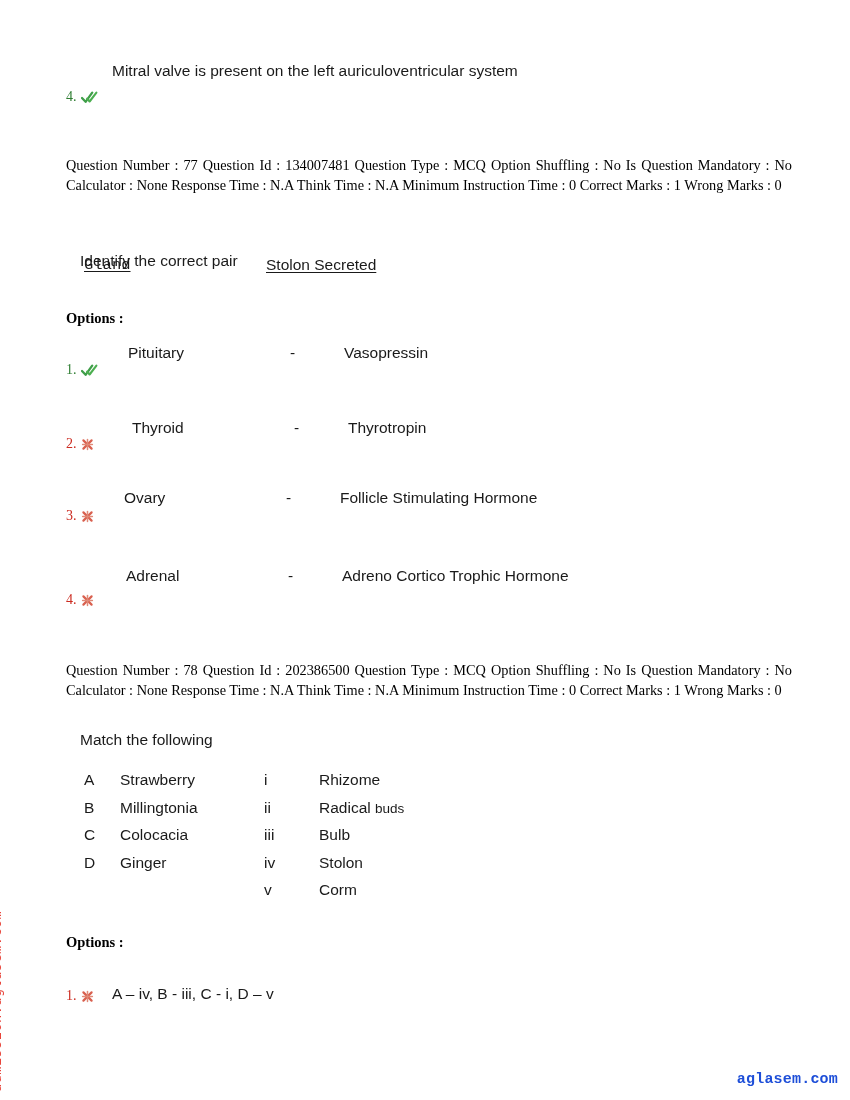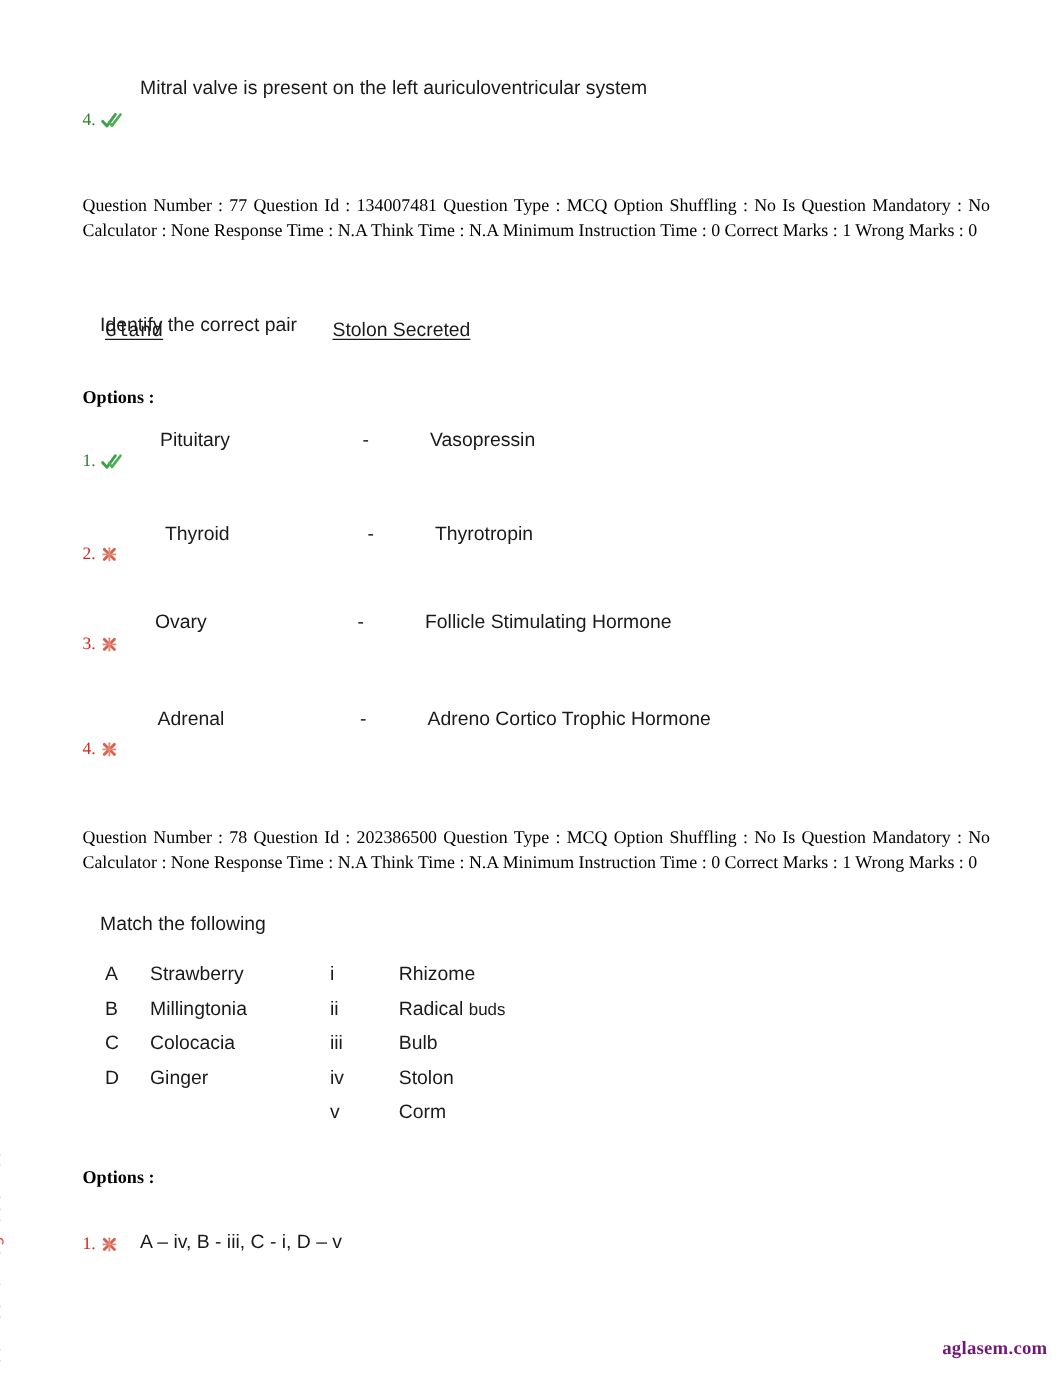--- a/index.html
+++ b/index.html
@@ -32,24 +32,24 @@
     font-family: "DejaVu Sans Mono", monospace;
     font-size: 13.5px;
     letter-spacing: 0.5px;
     color: #e8443a;
     white-space: nowrap;
   }
   .corner-watermark {
     position: absolute;
     right: 12px;
     bottom: 12px;
-    font-family: Liberation Serif, serif;
+    font-family: Liberation Mono, monospace;
     font-weight: bold;
     font-size: 15px;
-    color: #701a75;
+    color: #1d4ed8;
     letter-spacing: 0.2px;
   }
 
   
   .qmeta {
     position: absolute;
     left: 66px;
     width: 726px;
     font-family: "Liberation Serif", serif;
     font-weight: normal;

